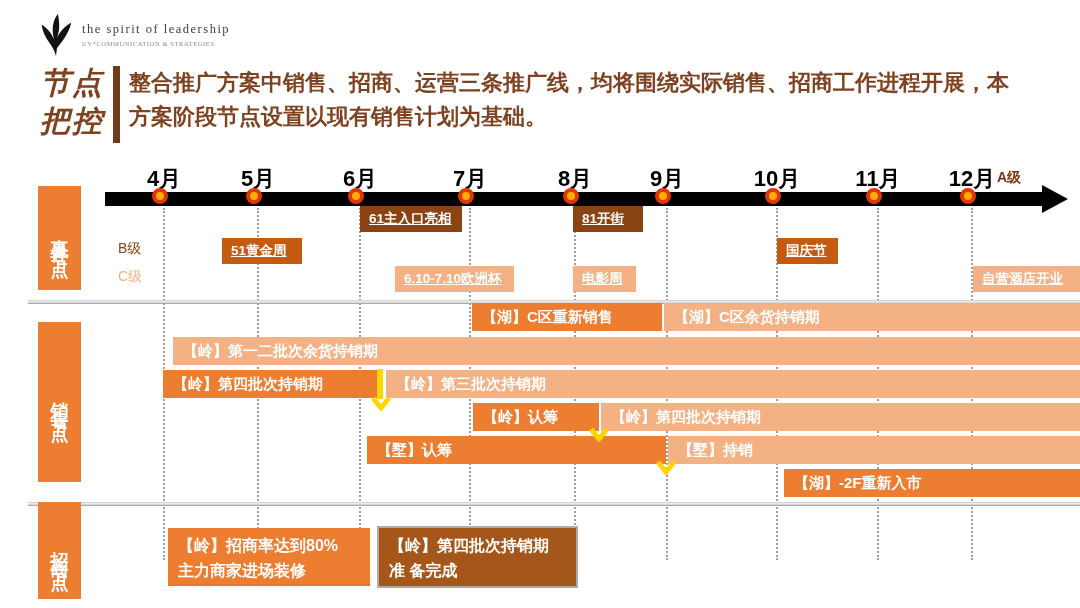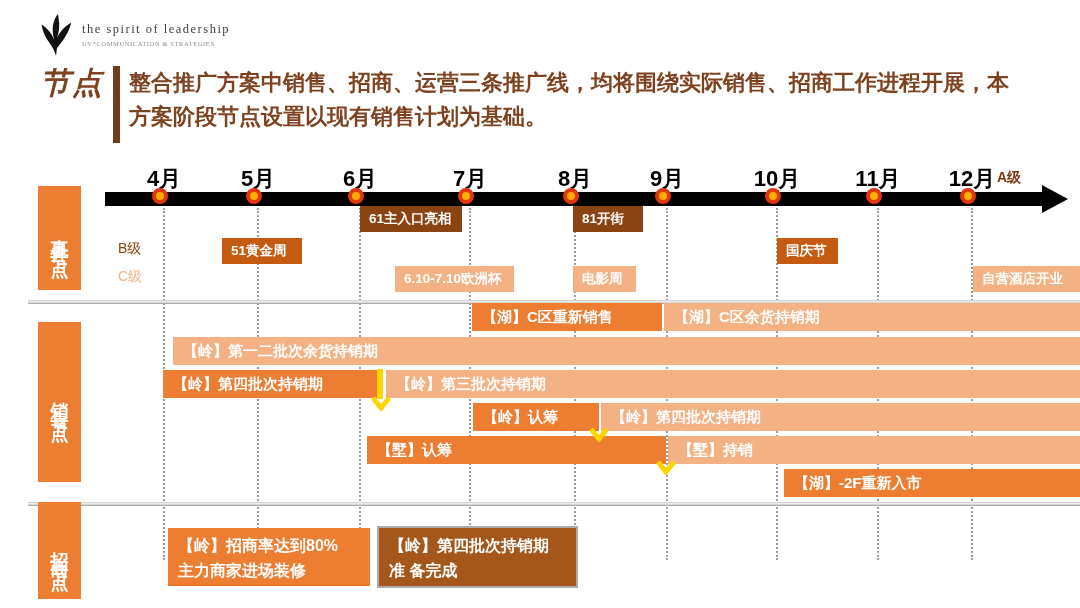--- a/index.html
+++ b/index.html
@@ -44,21 +44,21 @@
             display:flex;align-items:center;justify-content:center;}
   .side-box span{writing-mode:vertical-rl;font-size:18px;font-weight:bold;letter-spacing:7px;}
 
   
   .lvl{left:118px;font-size:14px;font-weight:normal;z-index:3;white-space:nowrap;text-align:center;}
   .lvl-b{top:240px;color:#8a4413;}
   .lvl-c{top:268px;color:#F4B183;}
 
   
   .evbox{height:26px;line-height:26px;padding-left:9px;color:#fff;font-weight:bold;
-         font-size:13.5px;white-space:nowrap;z-index:3;overflow:hidden;}
+         font-size:13.5px;white-space:nowrap;z-index:3;overflow:hidden;text-decoration:underline;}
   .ev-a{background:#8a4413;}
   .ev-b{background:#C55A11;}
   .ev-c{background:#F4B183;}
 
   
   .bar{height:28px;line-height:28px;padding-left:10px;color:#fff;font-weight:bold;
        font-size:15px;white-space:nowrap;z-index:2;overflow:hidden;}
   .bar-dark{background:#ED7D31;}
   .bar-light{background:#F4B183;}
 
@@ -82,20 +82,21 @@
     <path fill="#121212" d="M20,44 C17,31 7,27 5,11 C12,16 16,21 18,27
       C15,15 17,6 22,0 C24,10 24,17 21,25 C25,17 31,12 36,9
       C33,22 26,29 21,36 Z"></path>
   </svg>
   <div class="abs logo-title">the spirit of  leadership</div>
   <div class="abs logo-sub">UV*COMMUNICATION &amp; STRATEGIES</div>
 </div>
 
 <div class="abs pg-title">
   <div>节点</div>
+  <div>把控</div>
 </div>
 <div class="abs title-bar"></div>
 <div class="abs pg-desc">
   <div>整合推广方案中销售、招商、运营三条推广线，均将围绕实际销售、招商工作进程开展，本</div>
   <div>方案阶段节点设置以现有销售计划为基础。</div>
 </div>
 
 <div class="abs dotline" style="left:163px"></div>
 <div class="abs dotline" style="left:257px"></div>
 <div class="abs dotline" style="left:359px"></div>

